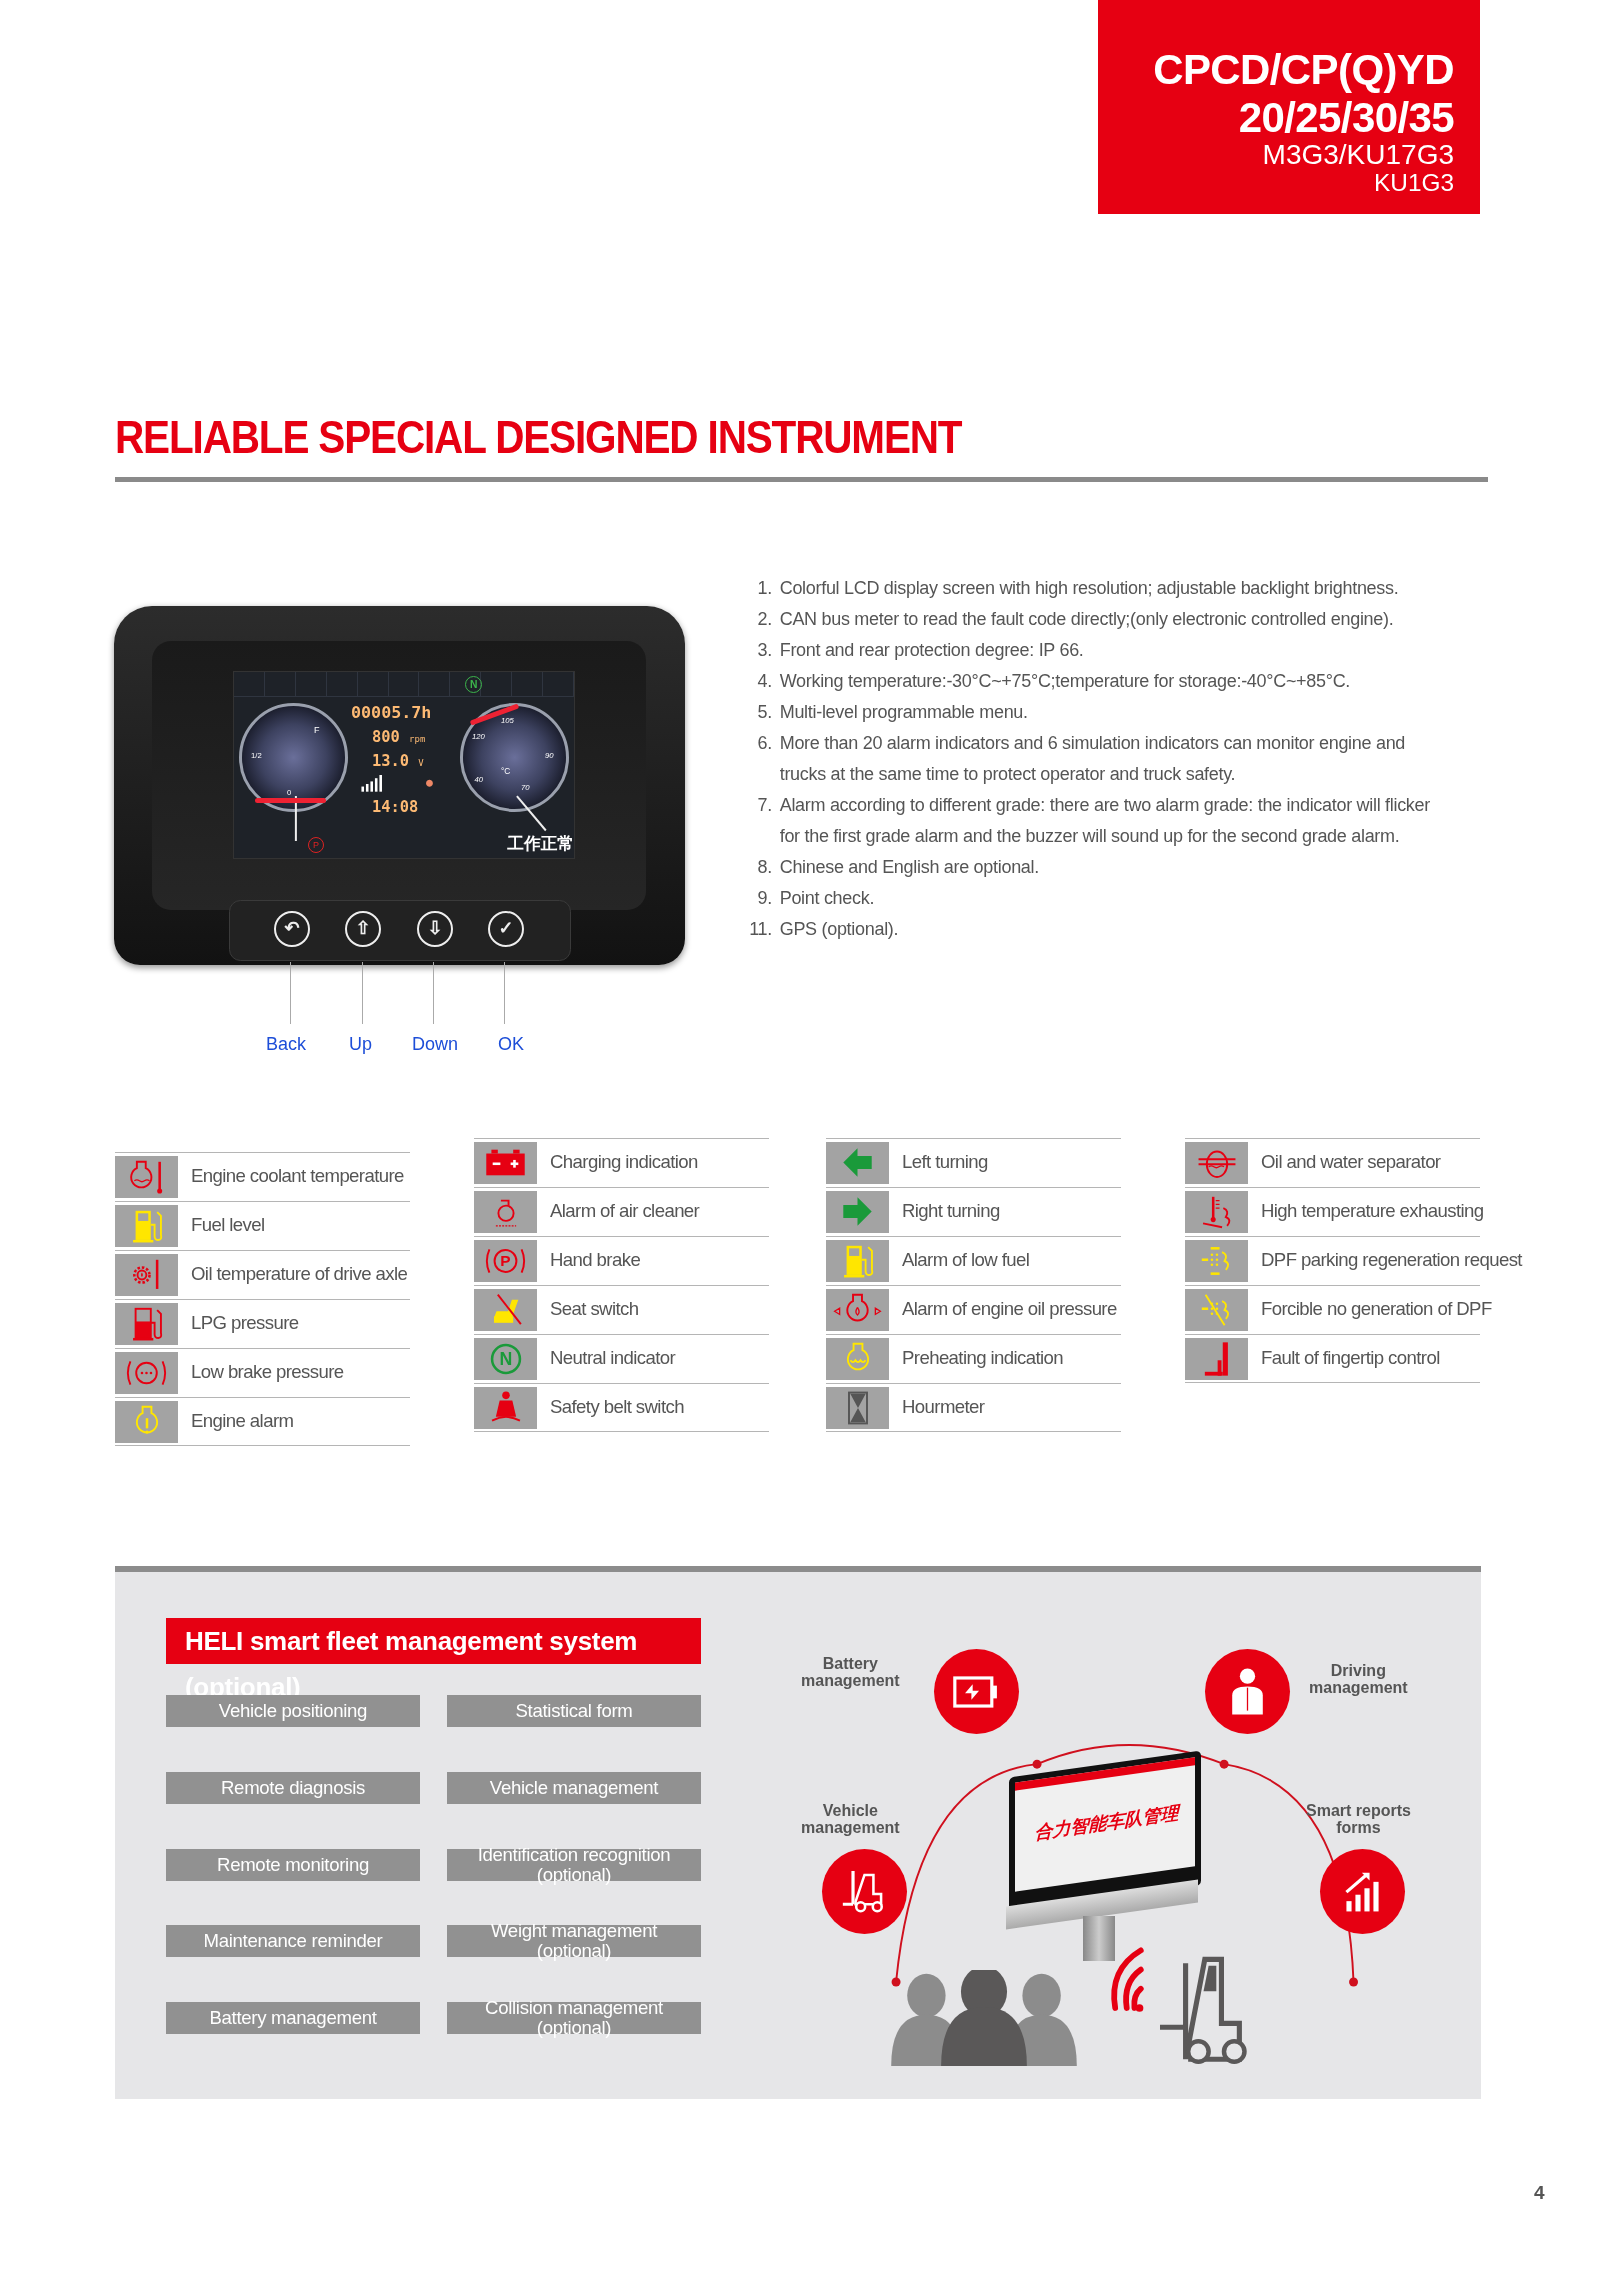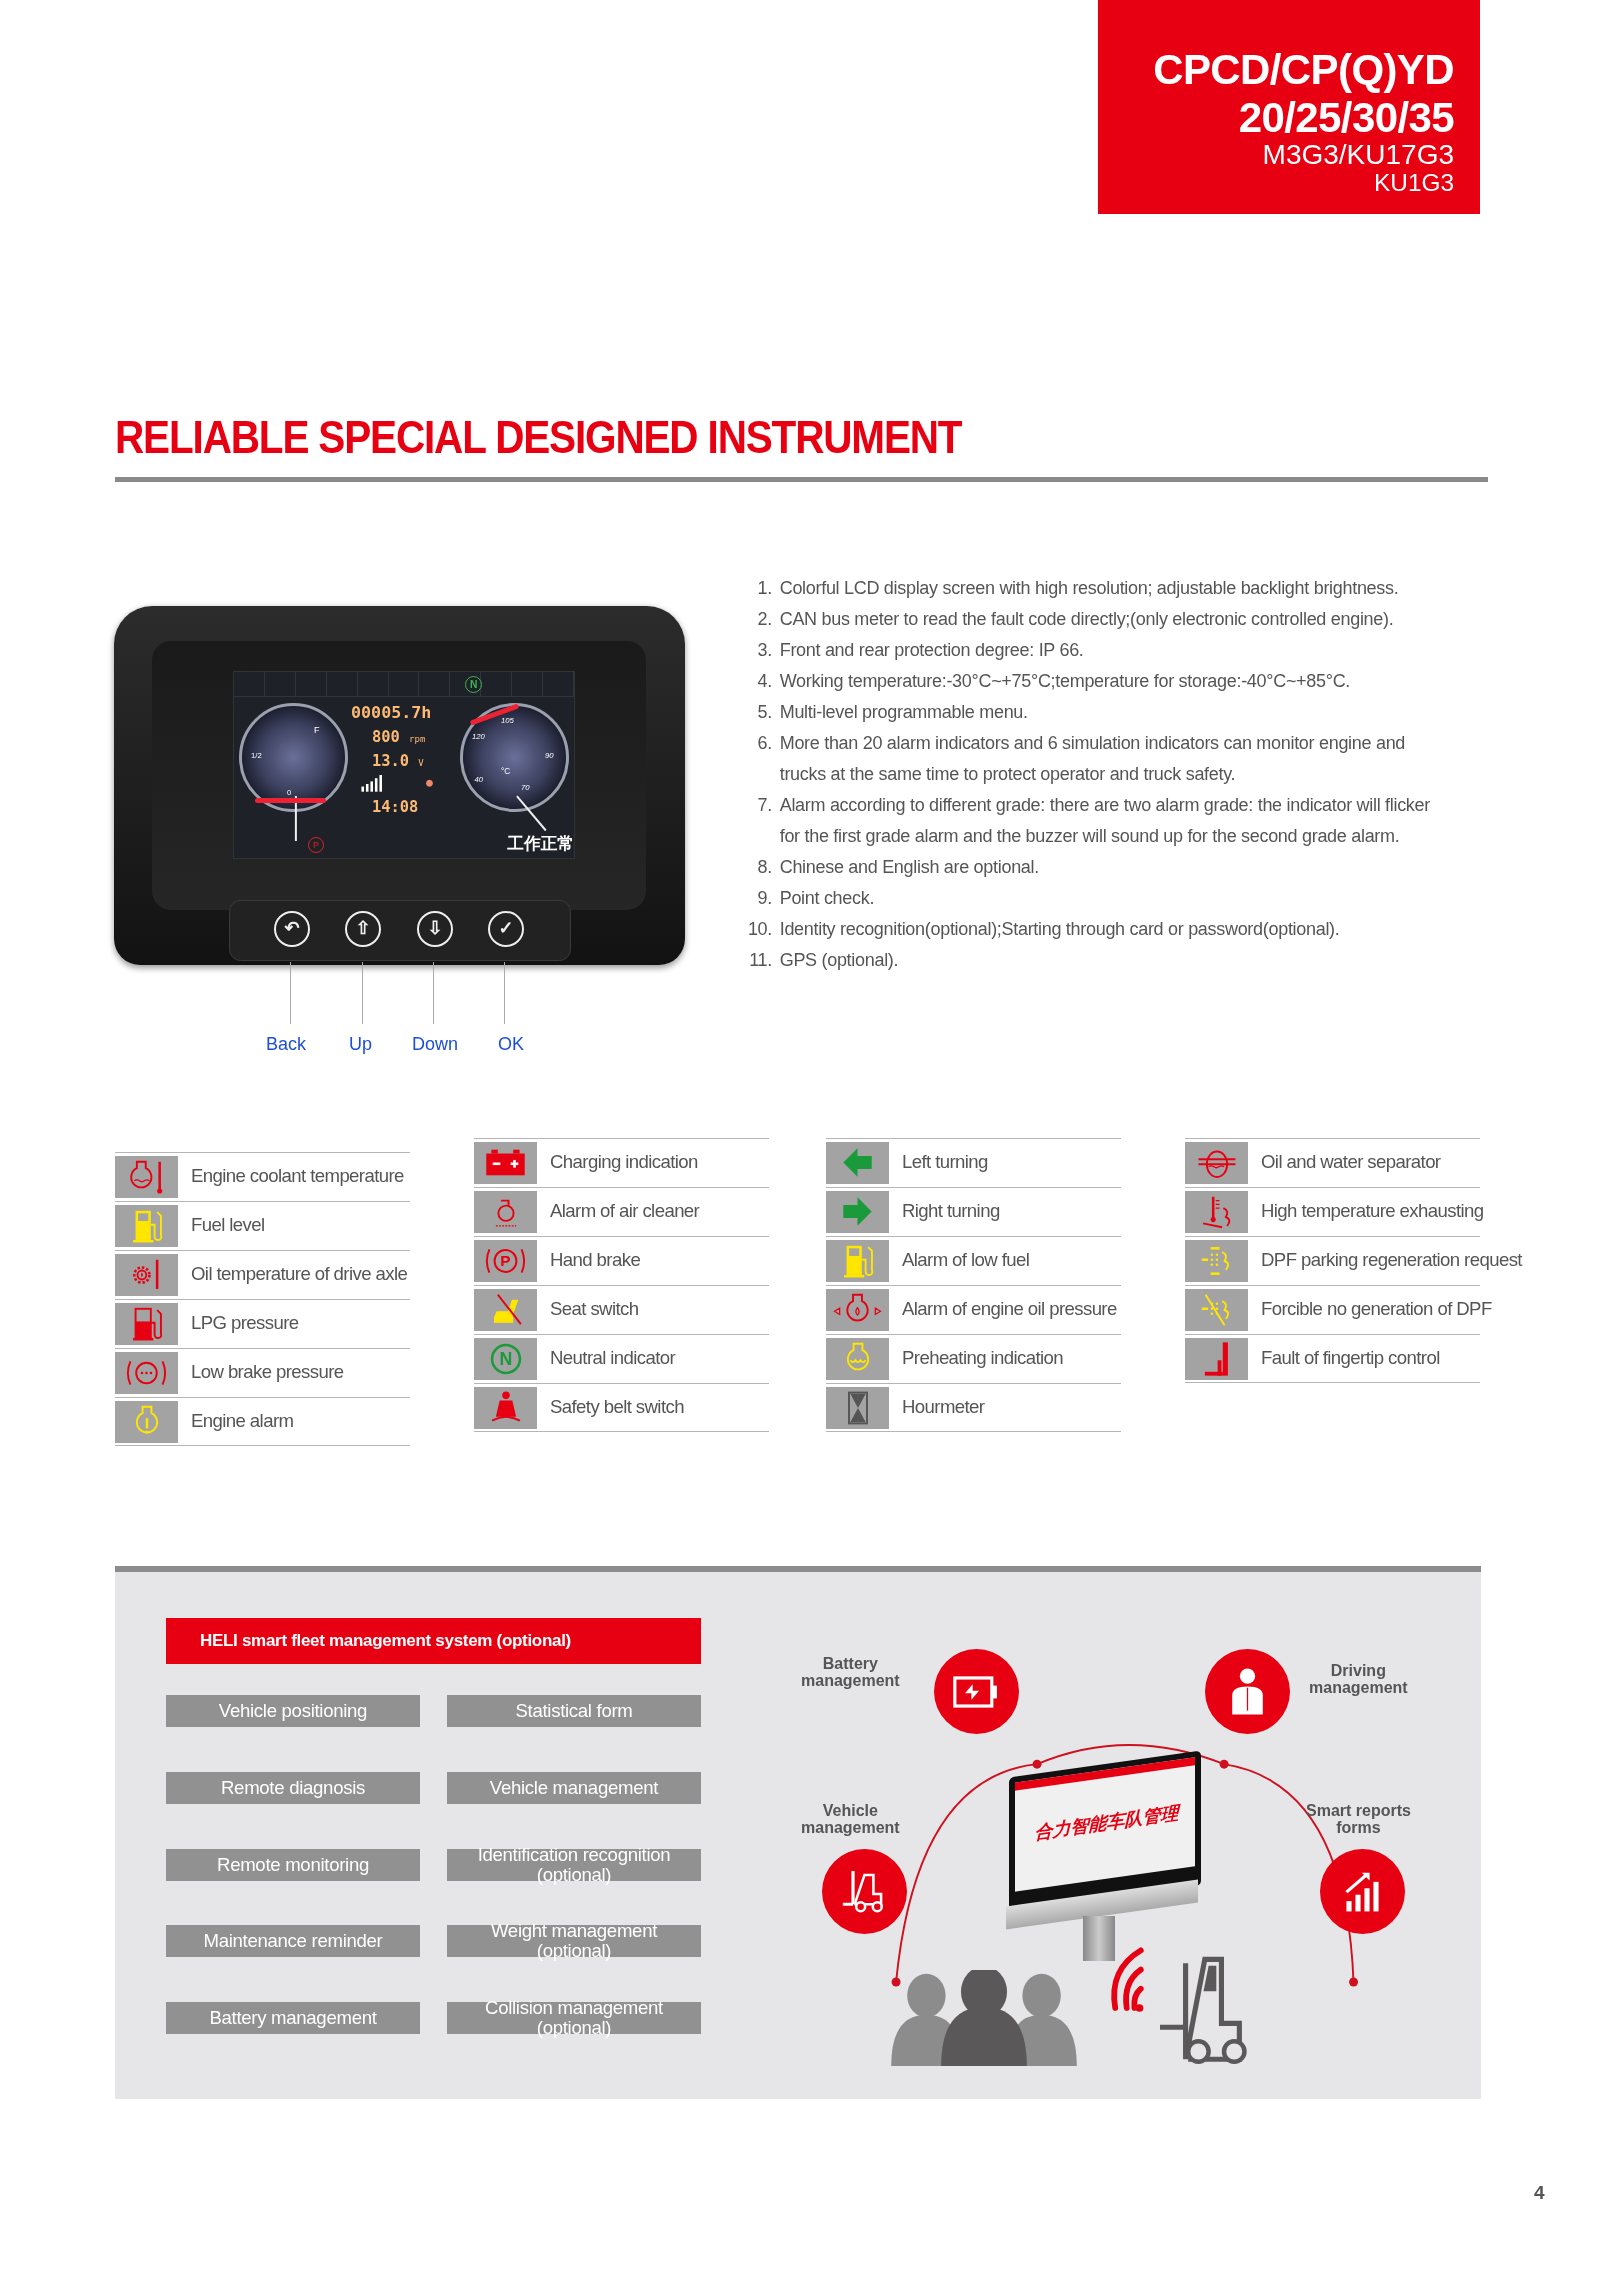--- a/index.html
+++ b/index.html
@@ -38,21 +38,21 @@
   .feat-num{width:31px;text-align:right;padding-right:7.7px;flex:none;}
   .feat-text{flex:1;}
   
   .ind-col{position:absolute;top:1138px;width:295px;}
   .ind-row{position:relative;height:49px;border-top:1.9px solid #b5b5b5;box-sizing:border-box;}
   .ind-col .ind-row:last-child{border-bottom:1.9px solid #b5b5b5;}
   .ind-ico{position:absolute;left:0;top:2.6px;width:63px;height:42px;background:#a3a3a3;display:flex;align-items:center;justify-content:center;}
   .ind-lbl{position:absolute;left:76px;top:0;line-height:46px;font-size:18.6px;color:#555;letter-spacing:-0.6px;white-space:nowrap;}
   
   .fleet{left:115px;top:1566px;width:1366px;height:533px;background:#e6e6e8;border-top:6.4px solid #8c8c8c;box-sizing:border-box;}
-  .fleet-title{position:absolute;left:51px;top:46px;width:535px;height:46px;background:#e60012;color:#fff;font-size:17px;font-weight:bold;line-height:46px;padding-left:34px;box-sizing:border-box;letter-spacing:-0.3px;}
+  .fleet-title{position:absolute;left:51px;top:46px;width:535px;height:46px;background:#e60012;color:#fff;font-size:26px;font-weight:bold;line-height:46px;padding-left:19px;box-sizing:border-box;letter-spacing:-0.3px;}
   .fbtn{position:absolute;width:254px;height:32px;background:#919191;color:#fff;font-size:18.6px;display:flex;align-items:center;justify-content:center;text-align:right;line-height:20.5px;letter-spacing:-0.3px;}
   .diag-lbl{position:absolute;font-size:16px;color:#555;text-align:center;line-height:17.3px;font-weight:bold;}
   .circ{position:absolute;width:85px;height:85px;border-radius:50%;background:#e60012;display:flex;align-items:center;justify-content:center;}
   .pageno{left:1534px;top:2182px;font-size:19px;font-weight:bold;color:#555;}
 </style>
 </head>
 <body>
 
 <div class="abs hdr">
   <div class="l1">CPCD/CP(Q)YD</div>
@@ -169,24 +169,20 @@
       <span class="feat-num"></span>
       <span class="feat-text">for the first grade alarm and the buzzer will sound up for the second grade alarm.</span>
     </div>
   <div class="feat-item">
       <span class="feat-num">8.</span>
       <span class="feat-text">Chinese and English are optional.</span>
     </div>
   <div class="feat-item">
       <span class="feat-num">9.</span>
       <span class="feat-text">Point check.</span>
-    </div>
-  <div class="feat-item">
-      <span class="feat-num">10.</span>
-      <span class="feat-text">Identity recognition(optional);Starting through card or password(optional).</span>
     </div>
   <div class="feat-item">
       <span class="feat-num">11.</span>
       <span class="feat-text">GPS (optional).</span>
     </div>
 </div>
 
 <div class="ind-col" style="left:115px;margin-top:14px;">
   <div class="ind-row">
     <div class="ind-ico">

